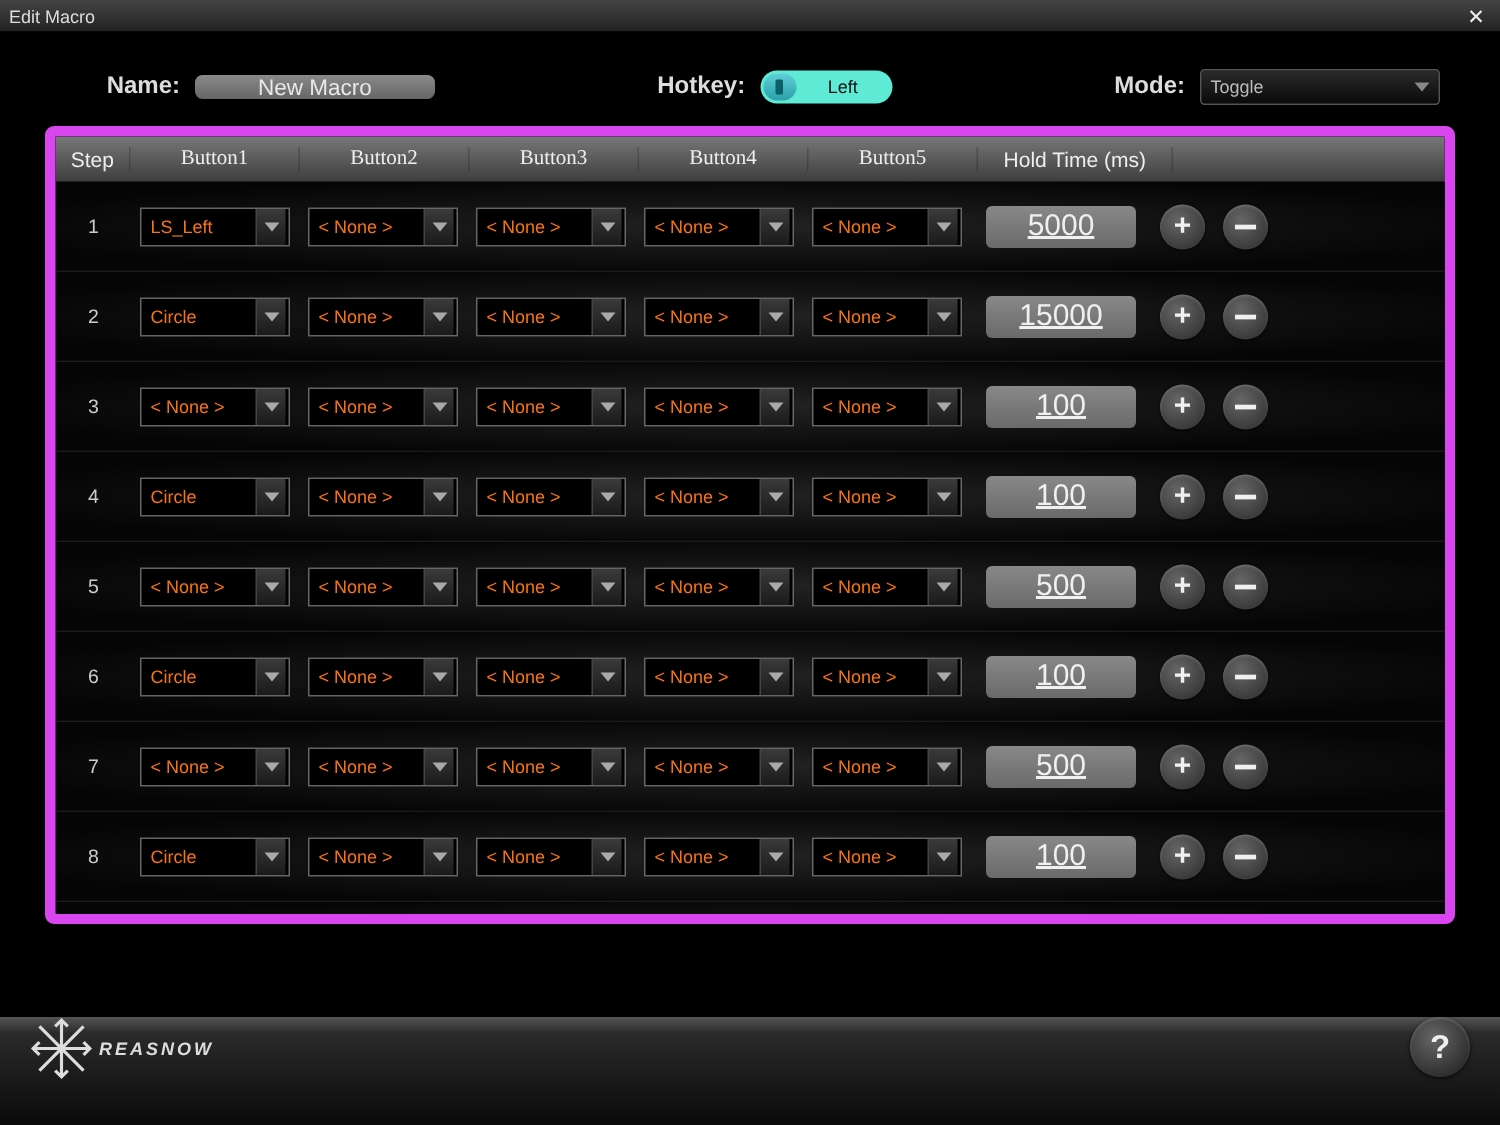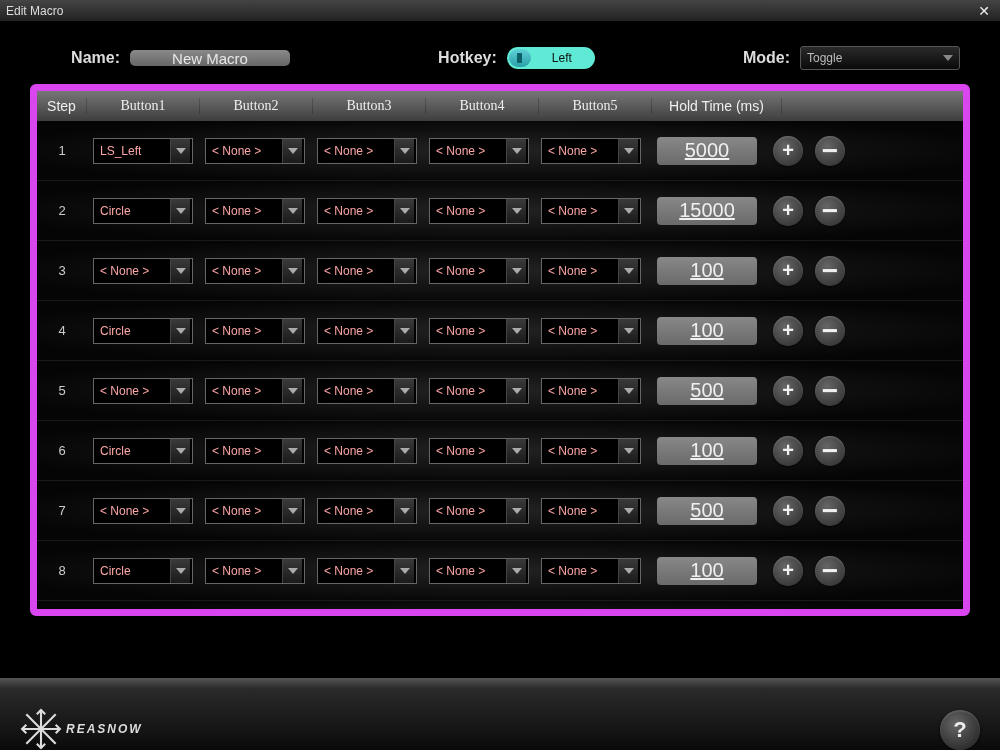--- a/index.html
+++ b/index.html
@@ -120,21 +120,21 @@
 .row .step-num {
   width: 50px; text-align:center; color:#ccc; font-size:13px;
 }
 .dd {
   width: 100px; height: 26px;
   margin: 0 6px;
   background: #000;
   border: 1px solid #666;
   display: flex; align-items: center;
   padding: 0 2px 0 6px;
-  color: #fca5a5; font-size: 12px;
+  color: #f97316; font-size: 12px;
   position: relative;
 }
 .dd .ddtxt { flex:1; white-space: nowrap; overflow:hidden; }
 .dd .ddarr {
   width: 20px; height: 100%;
   display:flex;align-items:center;justify-content:center;
   border-left:1px solid #444;
   background: linear-gradient(#3a3a3a,#1a1a1a);
 }
 .dd .ddarr .tri {
@@ -155,21 +155,21 @@
   color:#f0f0f0; font-size:20px; font-weight:bold;
   margin: 0 6px;
   box-shadow: inset 0 1px 2px rgba(255,255,255,0.2), 0 1px 2px rgba(0,0,0,0.6);
   cursor:pointer;
 }
 .circ-btn.minus { font-size:28px; line-height:20px; }
 .footer {
   position:absolute; bottom:0; left:0; right:0;
   height: 72px;
   background: linear-gradient(#555 0%, #2a2a2a 15%, #0a0a0a 100%);
-  display:flex; align-items:flex-end;
+  display:flex; align-items:flex-start;
   padding: 0 20px;
 }
 .logo {
   display:flex; align-items:center; gap:4px;
   color:#ddd; font-size:12px; letter-spacing:2px;
 }
 .logo svg { width:42px; height:42px; }
 .help-btn {
   margin-left:auto;
   width:40px;height:40px;border-radius:20px;

